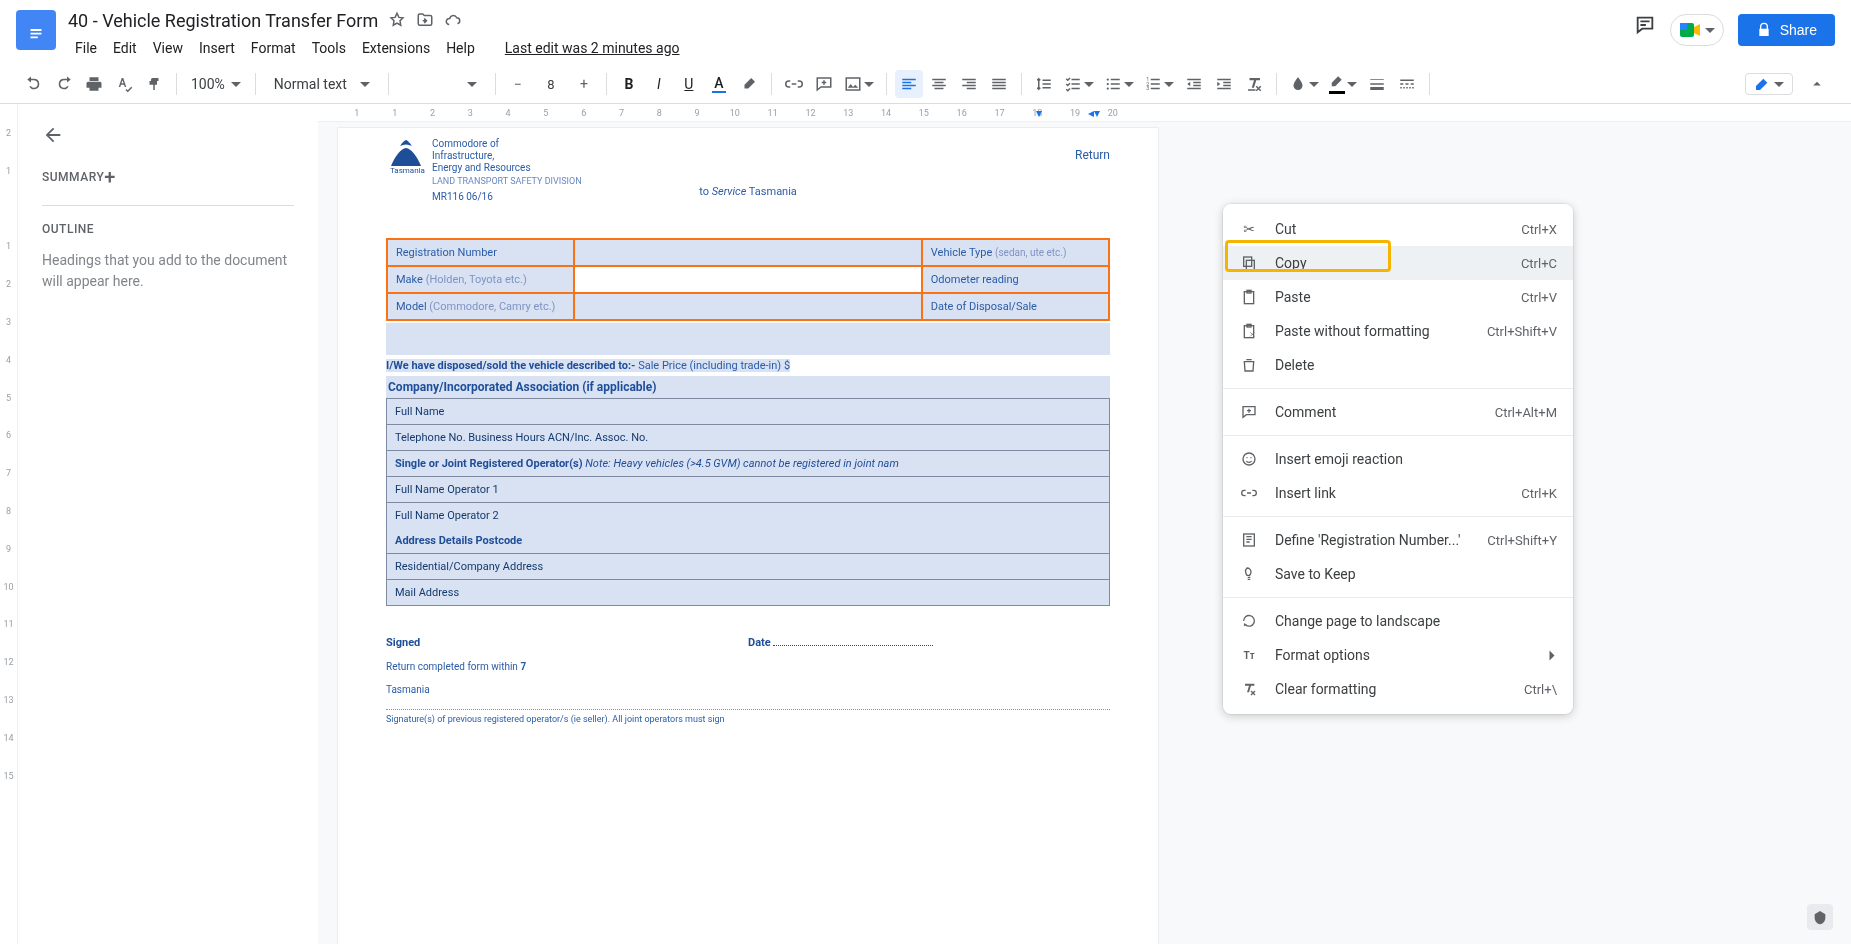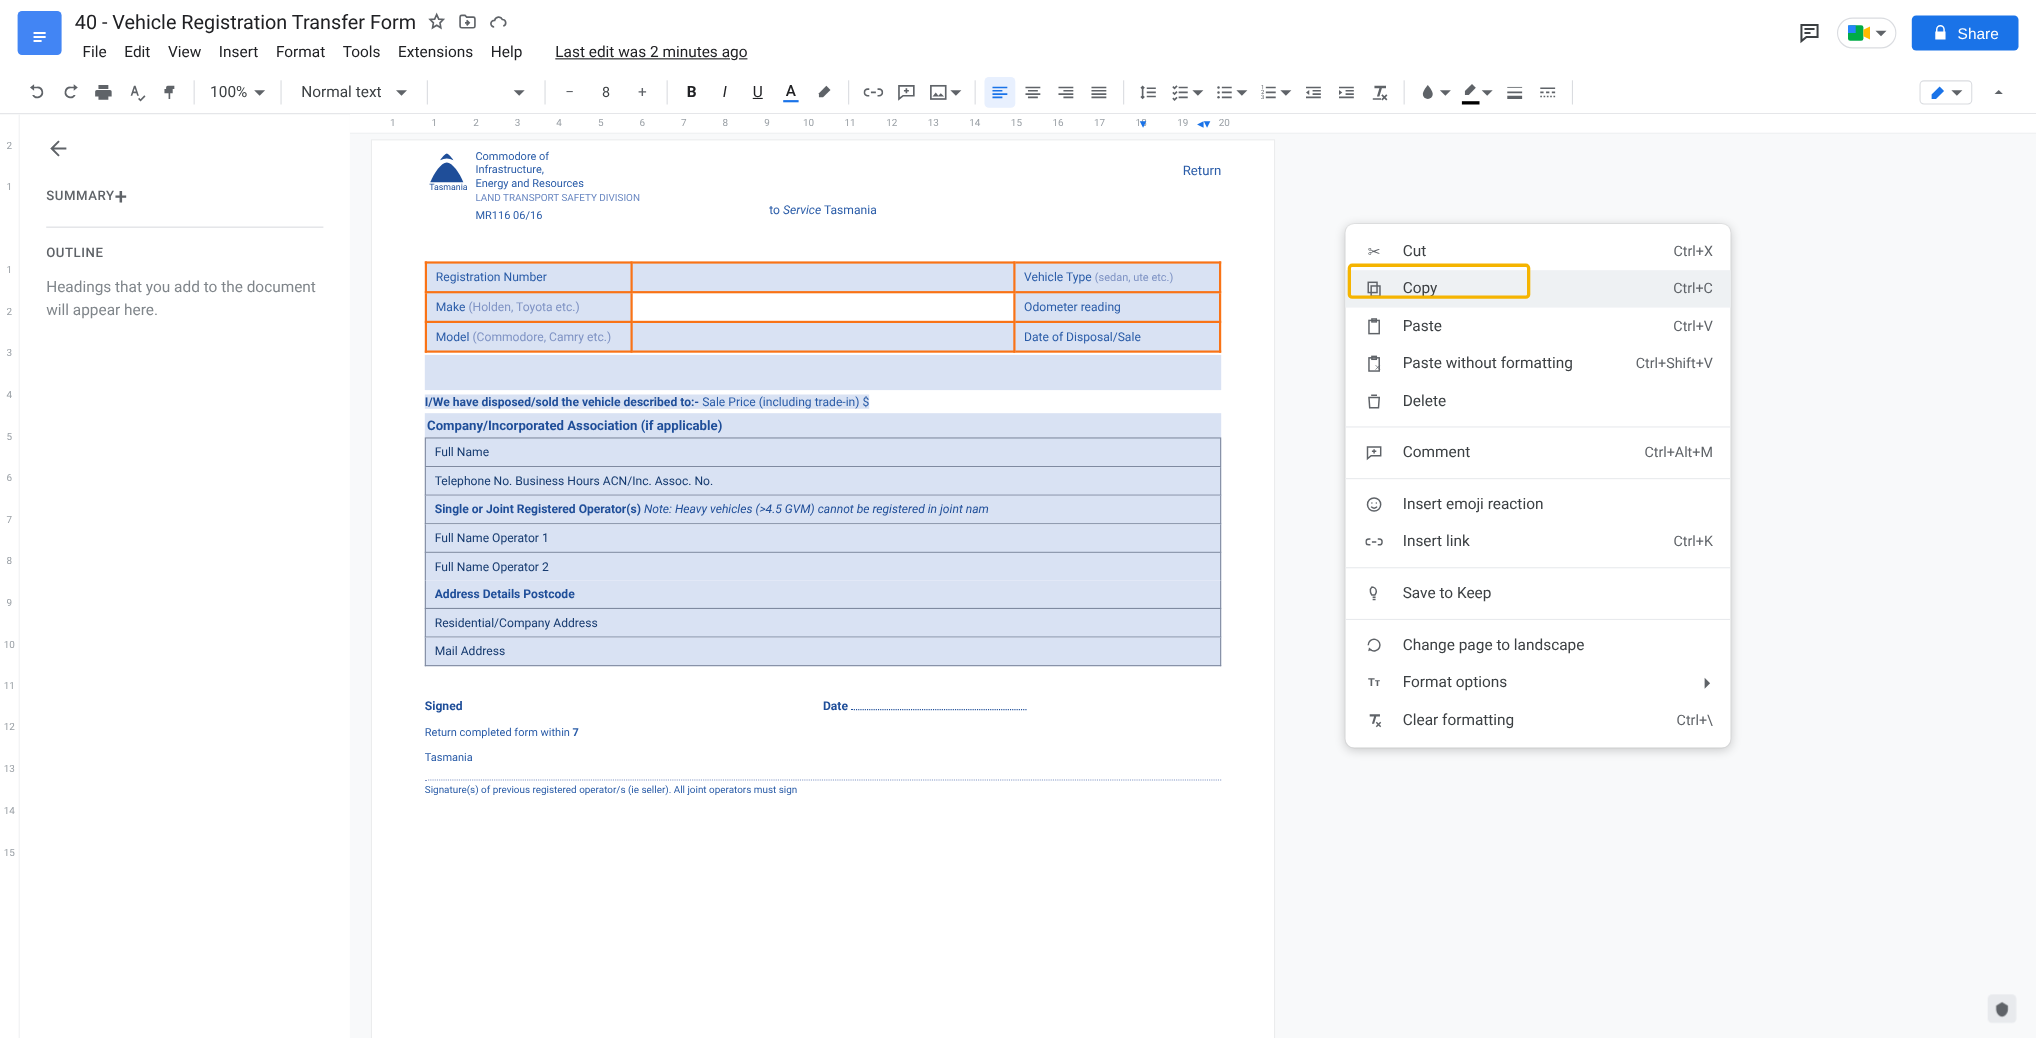--- a/index.html
+++ b/index.html
@@ -9,21 +9,21 @@
   .topbar { display: flex; align-items: flex-start; padding: 6px 16px 0 16px; height: 64px; }
   .doc-logo { width: 40px; height: 40px; background: #4285f4; border-radius: 4px; display:flex; align-items:center; justify-content:center; margin-right: 12px; margin-top:4px;}
   .doc-logo svg { width:22px; height:28px; }
   .title-area { flex: 1; }
   .title-row { display:flex; align-items:center; gap:10px; height:28px;}
   .doc-title { font-size:18px; color:#202124;}
   .title-icons { display:flex; gap:10px; color:#5f6368;}
   .menubar { display:flex; gap:2px; margin-top:2px; align-items:center;}
   .menubar span { padding: 4px 7px; border-radius:4px; cursor:pointer; color:#202124;}
   .last-edit { color:#5f6368; text-decoration: underline; margin-left: 14px; cursor:pointer;}
-  .top-right { display:flex; align-items:center; gap:14px; margin-top:8px;}
+  .top-right { display:flex; gap:14px; margin-top:8px;}
   .share-btn { background:#1a73e8; color:#fff; border:none; border-radius:4px; padding:8px 18px; display:flex; align-items:center; gap:8px; font-size:14px; font-weight:500; cursor:pointer;}
   .meet-pill { border:1px solid #dadce0; border-radius:20px; padding:4px 8px; display:flex; align-items:center; gap:4px; cursor:pointer;}
   .gicon { width:18px; height:18px; fill:#5f6368;}
   
   .toolbar { display:flex; align-items:center; height:40px; padding: 0 20px; border-top:1px solid #fff; border-bottom:1px solid #dadce0; gap:2px;}
   .tbtn { height:28px; min-width:28px; display:flex; align-items:center; justify-content:center; border-radius:4px; cursor:pointer; padding:0 4px; color:#5f6368;}
   .tbtn:hover, .tbtn.active { background:#e8f0fe; color:#1a73e8;}
   .tbtn.textval { min-width:34px; color:#3c4043; font-size:13px;}
   .tsep { width:1px; height:22px; background:#dadce0; margin:0 6px;}
   .zoom { display:flex; align-items:center; gap:6px; padding:0 6px; cursor:pointer; color:#3c4043;}
@@ -529,20 +529,30 @@
                 <path fill="none" stroke="#5f6368" stroke-width="2" d="M9 12h6m-8 4H5a4 4 0 1 1 0-8h2m10 0h2a4 4 0 1 1 0 8h-2"></path>
               </svg>
             </span>
             <span class="ctx-lbl">Insert link</span>
             <span class="ctx-sc">Ctrl+K</span>
           </div>
         <div class="ctx-sep"></div>
         <div class="ctx-item">
             <span class="ctx-ic">
               <svg width="16" height="16" viewBox="0 0 24 24">
+                <rect x="4" y="3" width="16" height="18" fill="none" stroke="#5f6368" stroke-width="2"></rect>
+                <path stroke="#5f6368" stroke-width="2" d="M8 7h8M8 11h8M8 15h5"></path>
+              </svg>
+            </span>
+            <span class="ctx-lbl">Define 'Registration Number...'</span>
+            <span class="ctx-sc">Ctrl+Shift+Y</span>
+          </div>
+        <div class="ctx-item">
+            <span class="ctx-ic">
+              <svg width="16" height="16" viewBox="0 0 24 24">
                 <path fill="none" stroke="#5f6368" stroke-width="2" d="M9 3a6 6 0 0 1 6 6c0 2-1 3-2 5H9c-1-2-2-3-2-5a6 6 0 0 1 2-6z"></path>
                 <path stroke="#5f6368" stroke-width="2" d="M10 17h4m-4 3h4"></path>
               </svg>
             </span>
             <span class="ctx-lbl">Save to Keep</span>
           </div>
         <div class="ctx-sep"></div>
         <div class="ctx-item">
             <span class="ctx-ic">
               <svg width="16" height="16" viewBox="0 0 24 24">

